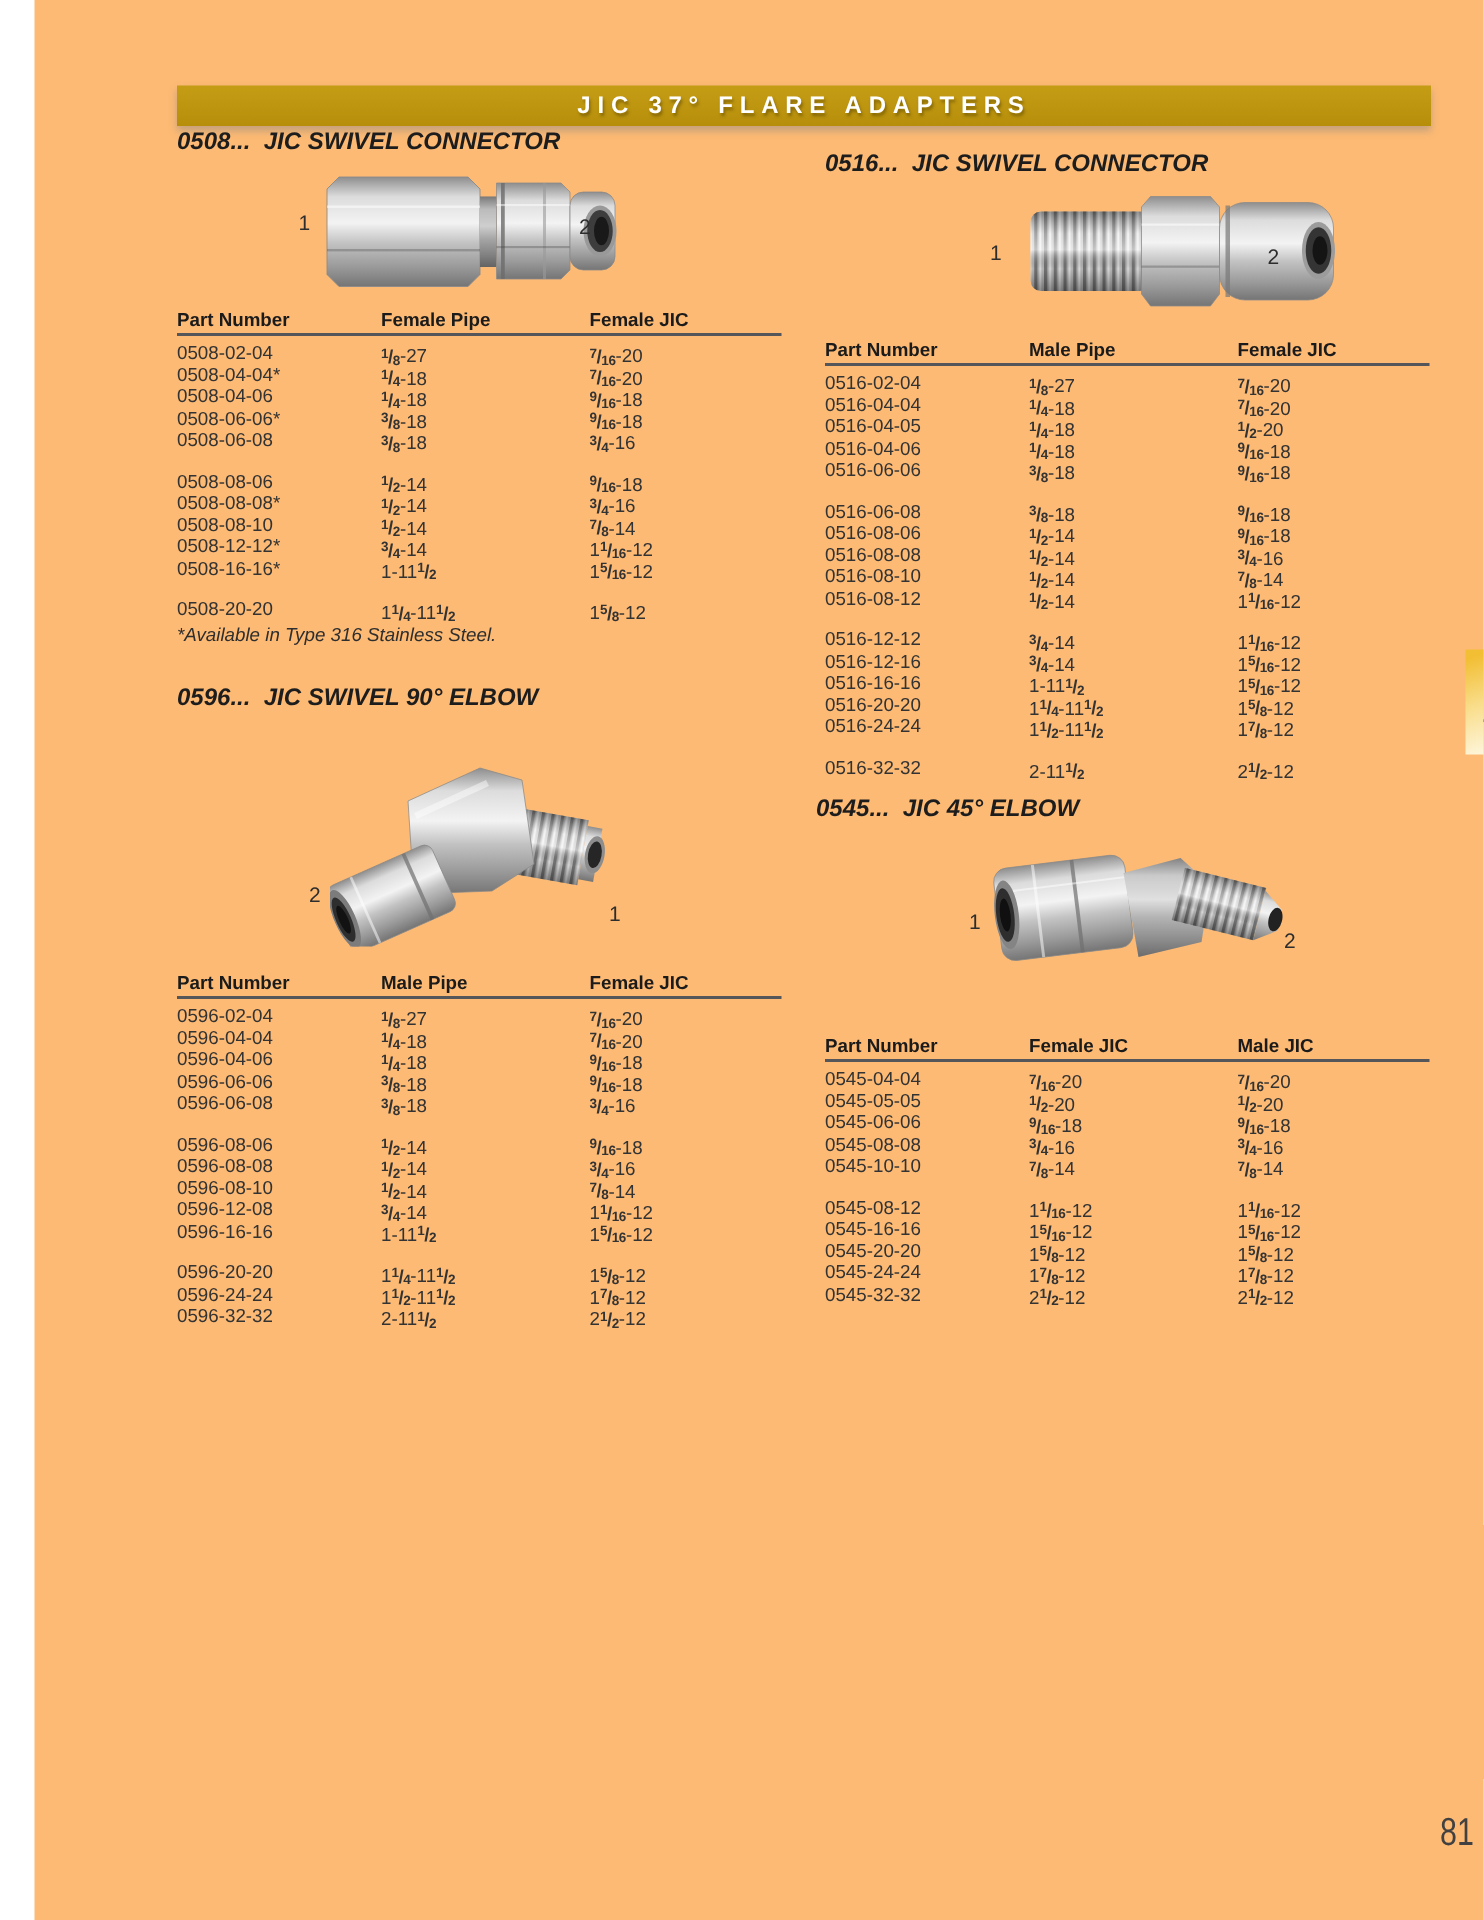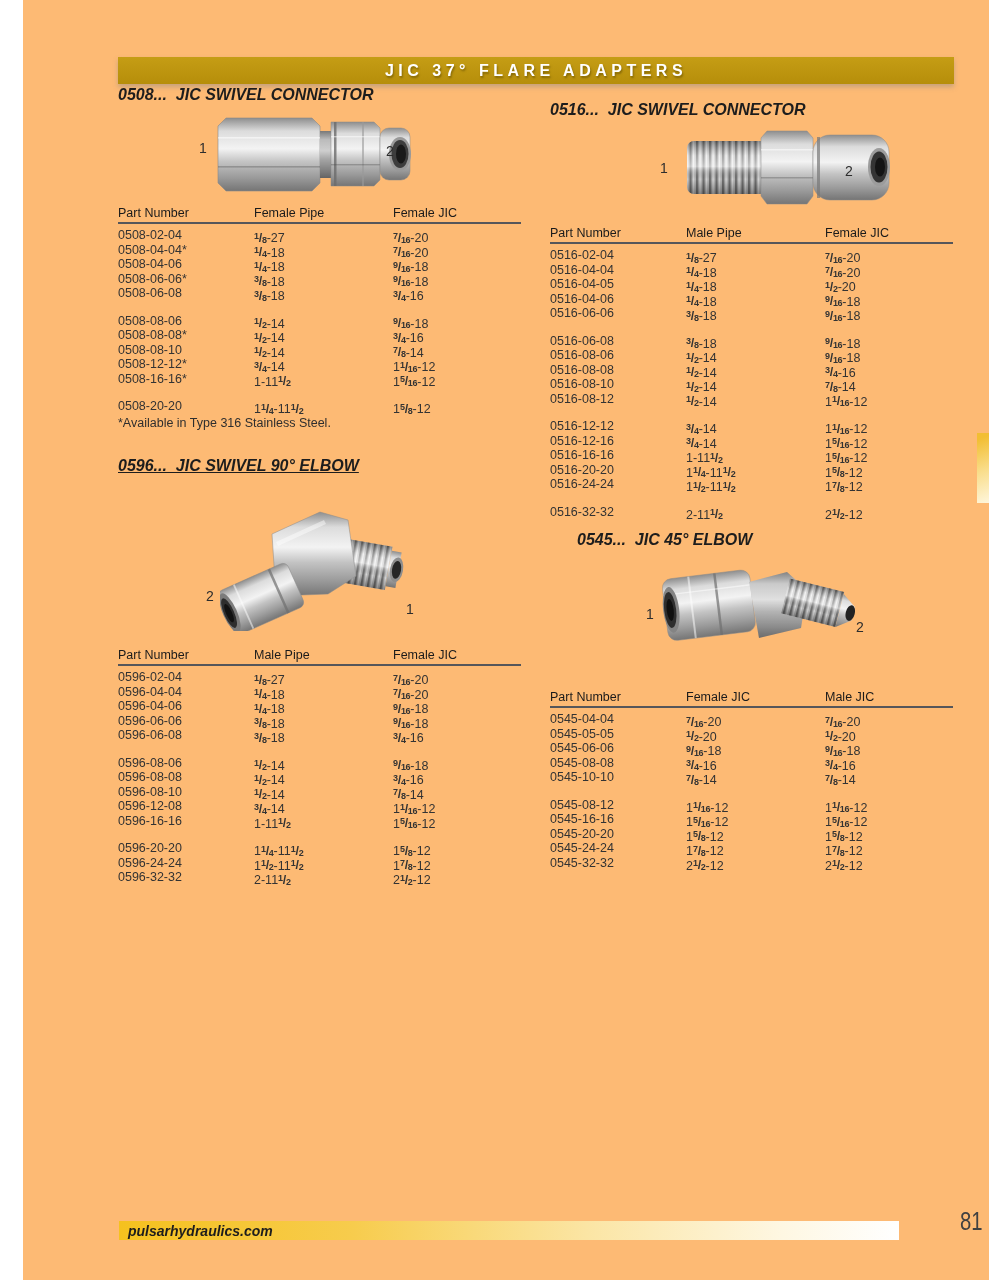--- a/index.html
+++ b/index.html
@@ -12,50 +12,50 @@
           color:#fff;font-weight:bold;font-size:16px;letter-spacing:4.5px;
           text-align:center;line-height:28px;
           text-shadow:1px 2px 2px rgba(90,70,0,.55);
           box-shadow:0 3px 5px rgba(130,130,130,.45);}
 
   
   .sec-title{position:absolute;font-style:italic;font-weight:bold;font-size:16px;
              color:#1d1d1d;white-space:pre;text-align:center;}
   .tt0508{left:95px;top:86px;}
   .tt0516{left:527px;top:101px;}
-  .tt0596{left:95px;top:457px;text-decoration:underline;}
-  .tt0545{left:554px;top:531px;}
+  .tt0596{left:95px;top:457px;}
+  .tt0545{left:521px;top:531px;}
 
   
   .fig{position:absolute;}
   .f0508{left:193px;top:106px;}
   .f0516{left:660px;top:125px;}
   .f0596{left:197px;top:498px;}
   .f0545{left:638px;top:556px;}
   .callout{position:absolute;font-size:14px;color:#2d2d2d;}
   .cl0508a{left:176px;top:140px;} .cl0508b{left:363px;top:143px;}
   .cl0516a{left:637px;top:160px;} .cl0516b{left:822px;top:163px;}
   .cl0596a{left:183px;top:588px;} .cl0596b{left:383px;top:601px;}
   .cl0545a{left:623px;top:606px;} .cl0545b{left:833px;top:619px;}
 
   
   .ptable{position:absolute;width:403px;font-size:12.5px;color:#333;}
   .tb0508{left:95px;top:206px;}
   .tb0516{left:527px;top:226px;}
   .tb0596{left:95px;top:648px;}
   .tb0545{left:527px;top:690px;}
   .trow{display:flex;height:14.5px;line-height:14.5px;white-space:nowrap;}
-  .thead{font-weight:normal;height:16px;line-height:15px;color:#1b1b1b;
+  .thead{font-weight:bold;height:16px;line-height:15px;color:#1b1b1b;
          border-bottom:2.5px solid #55565a;margin-bottom:4px;}
   .c0{width:136px;} .c1{width:139px;} .c2{flex:1;}
   .tgap{height:13px;}
   .fr{font-style:normal;font-weight:bold;letter-spacing:-0.3px;}
   .fr sup{font-size:9px;vertical-align:3.5px;}
   .fr sub{font-size:9px;vertical-align:-1px;}
-  .footnote{position:absolute;left:95px;top:416px;
+  .footnote{position:absolute;left:95px;top:416px;font-style:italic;
             font-size:12.5px;color:#2e2e2e;}
 
   
   .side-tab{position:absolute;left:954px;top:433px;width:35px;height:70px;
             background:linear-gradient(160deg,#f2be33 8%,#f9dd8a 48%,#fef6dc 90%);
             display:flex;align-items:center;justify-content:center;}
   .side-tab span{transform:rotate(-90deg);font-style:italic;font-weight:bold;
                  font-size:13.5px;color:#3a3a3a;white-space:nowrap;}
 
   
@@ -468,18 +468,15 @@
         <span class="tcell c0">0545-32-32</span>
         <span class="tcell c1">2<i class="fr"><sup>1</sup>/<sub>2</sub></i>-12</span>
         <span class="tcell c2">2<i class="fr"><sup>1</sup>/<sub>2</sub></i>-12</span>
       </div>
     </div>
 
   <div class="side-tab">
     <span>Adapters</span>
   </div>
 
-  <div class="fbar">
-    <span>pulsarhydraulics.com</span>
-  </div>
   <div class="pageno">81</div>
 
 </div>
 
 </body></html>

